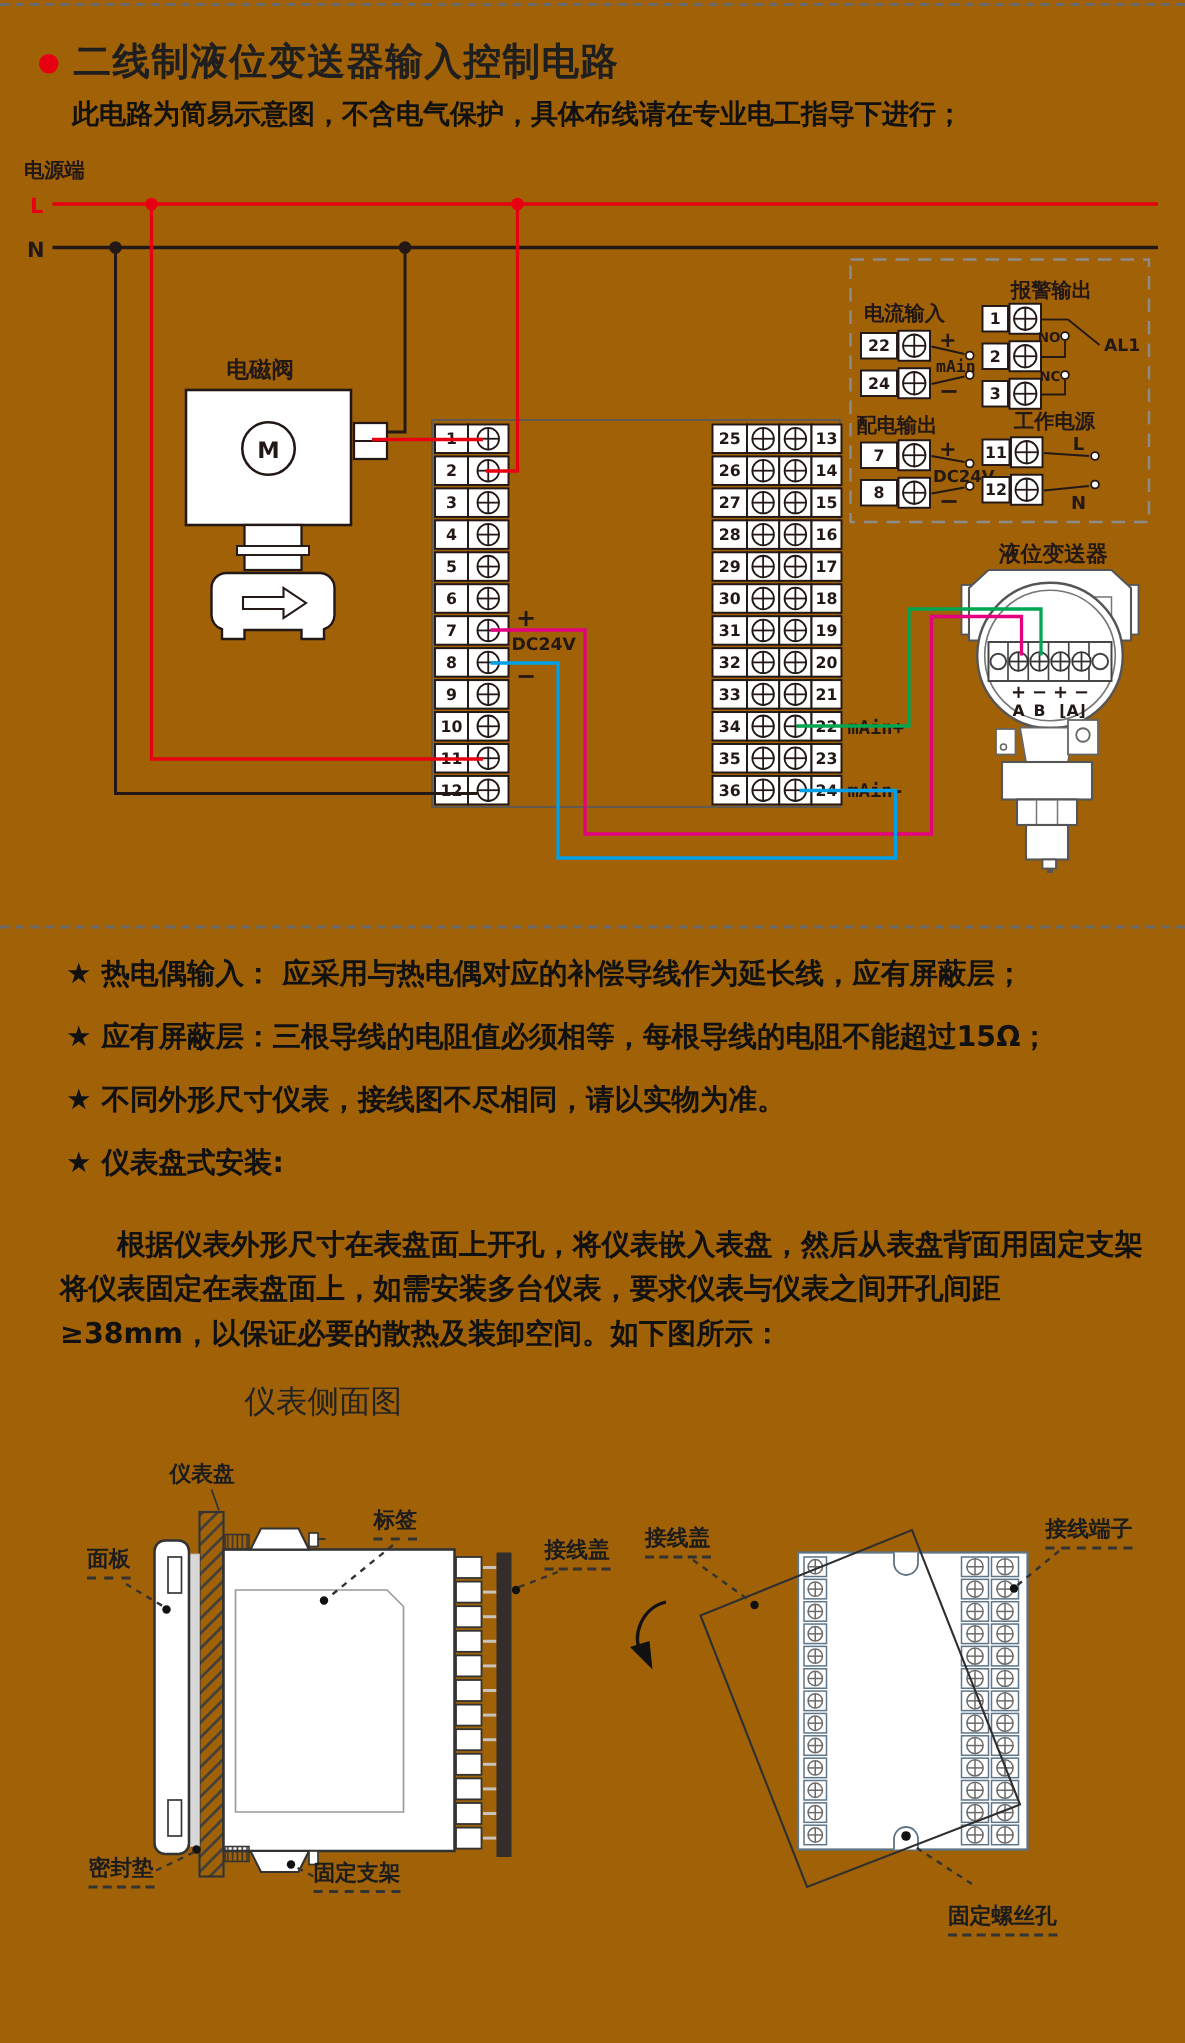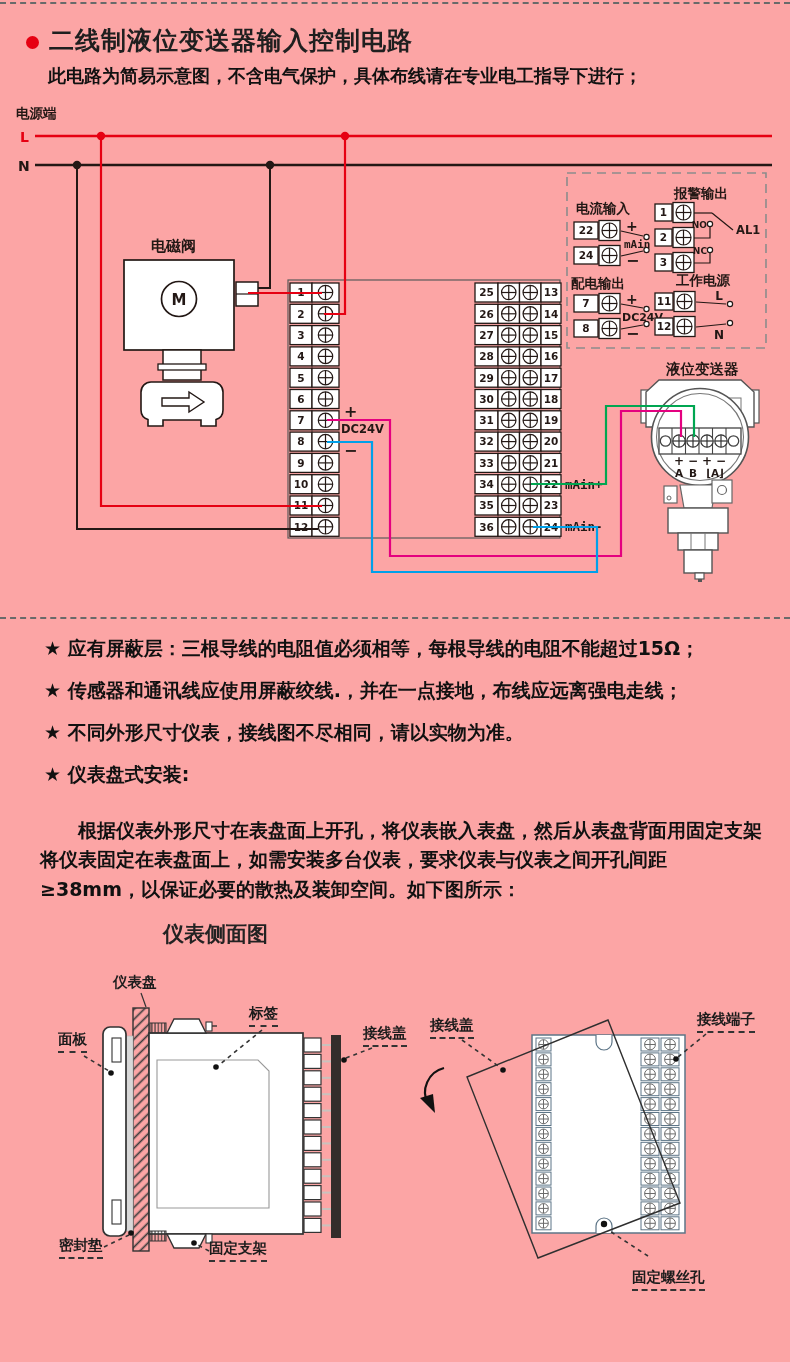--- a/index.html
+++ b/index.html
@@ -1,28 +1,28 @@
 <!DOCTYPE html>
 <html><head>
 <meta charset="utf-8">
 <style>
   html,body{margin:0;padding:0;background:#fff;}
-  .page{position:relative;width:790px;height:1362px;background:#fca5a5;overflow:hidden;
+  .page{position:relative;width:790px;height:1362px;background:#a16207;overflow:hidden;
         font-family:"DejaVu Sans","Liberation Sans",sans-serif;color:#231815;}
   #gfx{position:absolute;left:0;top:0;z-index:1;}
   .txt{position:absolute;z-index:2;white-space:nowrap;}
   .sep{position:absolute;left:0;width:790px;border-top:2px dashed #6a6a6a;z-index:2;}
   .bullet{position:absolute;width:13px;height:13px;border-radius:50%;z-index:2;}
   .title{font-size:25px;font-weight:bold;color:#1f1f1f;letter-spacing:1px;}
   .subtitle{font-size:18px;font-weight:bold;color:#111;}
   .starlist{position:absolute;z-index:2;left:44px;top:636px;width:720px;}
   .starlist .item{font-size:19px;font-weight:bold;color:#111;margin-bottom:16px;white-space:nowrap;}
   .para{position:absolute;z-index:2;left:40px;top:816px;width:722px;font-size:19px;font-weight:bold;
         color:#111;line-height:1.55;text-indent:2em;white-space:normal;}
-  .sideview-title{font-size:21px;font-weight:bold;font-family:"DejaVu Serif","Liberation Serif",serif;color:#222;}
+  .sideview-title{font-size:21px;font-weight:normal;font-family:"DejaVu Serif","Liberation Serif",serif;color:#222;}
   .dlabel{position:absolute;z-index:2;font-size:14.5px;font-weight:bold;color:#1c1c1c;white-space:nowrap;}
   .dashed-u{padding-bottom:2px;border-bottom:2px dashed #333;}
   .footnote{font-size:19px;font-weight:bold;color:#111;}
 </style>
 </head>
 <body>
 
 <div class="page">
 
   <div class="sep" style="top:2px"></div>
@@ -685,22 +685,22 @@
         <path d="M648,1256 L608,1230"></path>
       </g>
       <circle cx="503" cy="1070" r="2.8" fill="#111"></circle>
       <circle cx="676" cy="1059" r="2.8" fill="#111"></circle>
     </g>
   </svg>
 
   <div class="sep" style="top:617px"></div>
 
   <div class="starlist">
+    <div class="item">★ 热电偶输入： 应采用与热电偶对应的补偿导线作为延长线，应有屏蔽层；</div>
     <div class="item">★ 应有屏蔽层：三根导线的电阻值必须相等，每根导线的电阻不能超过15Ω；</div>
-    <div class="item">★ 传感器和通讯线应使用屏蔽绞线.，并在一点接地，布线应远离强电走线；</div>
     <div class="item">★ 不同外形尺寸仪表，接线图不尽相同，请以实物为准。</div>
     <div class="item">★ 仪表盘式安装:</div>
   </div>
 
   <div class="para">根据仪表外形尺寸在表盘面上开孔，将仪表嵌入表盘，然后从表盘背面用固定支架将仪表固定在表盘面上，如需安装多台仪表，要求仪表与仪表之间开孔间距≥38mm，以保证必要的散热及装卸空间。如下图所示：</div>
 
   <div class="txt sideview-title" style="left:163px;top:920px">仪表侧面图</div>
 
   <div class="dlabel" style="left:113px;top:973px">仪表盘</div>
   <div class="dlabel dashed-u" style="left:58px;top:1030px">面板</div>

